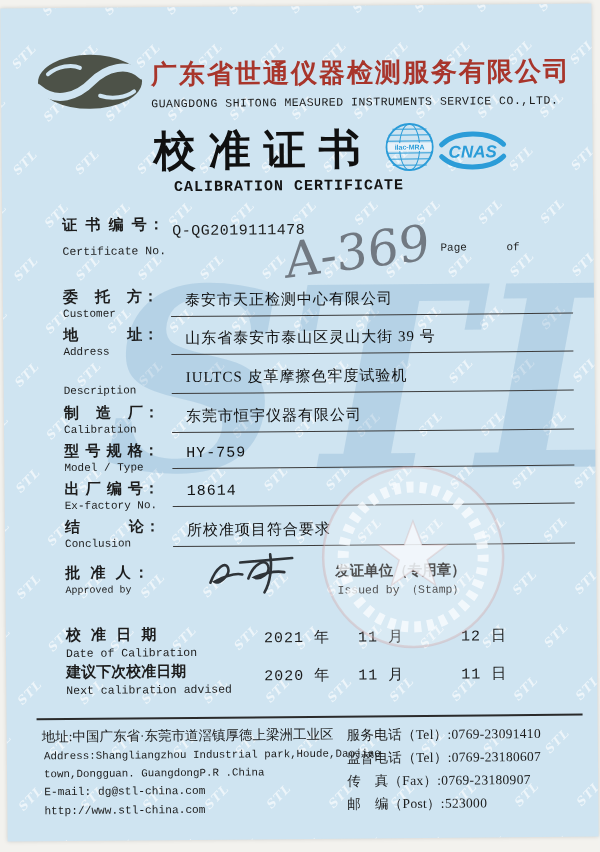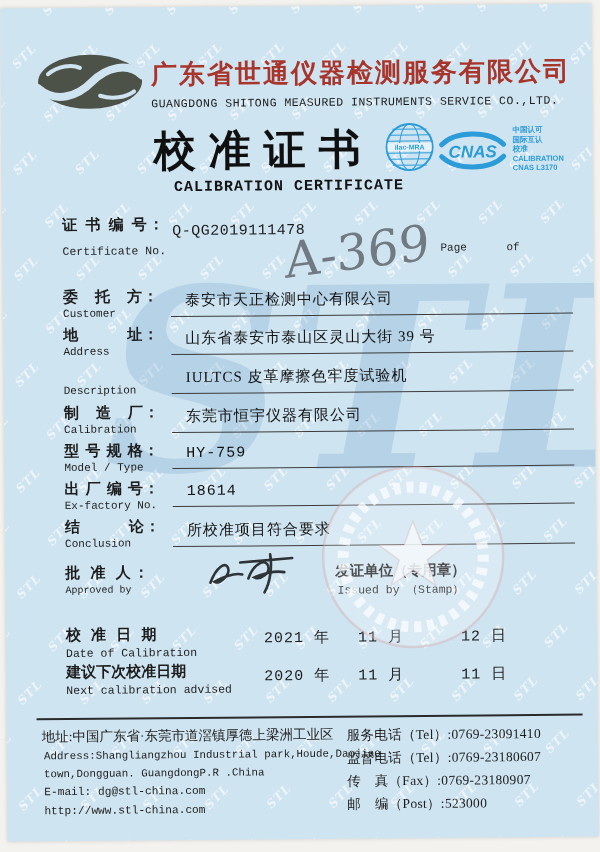--- a/index.html
+++ b/index.html
@@ -251,27 +251,20 @@
         <rect x="3" y="21" width="44" height="8" fill="#e8f2f9"></rect>
         <text x="25" y="27.5" text-anchor="middle" font-size="7" font-weight="bold" fill="#2b9cd8" font-family="Liberation Sans,sans-serif">ilac-MRA</text>
       </svg>
 
       <svg class="abs" style="left:436px;top:124px;" width="70" height="42" viewBox="0 0 70 42">
         <path d="M4,16 C18,2 52,2 66,16" stroke="#2b9cd8" stroke-width="5" fill="none" stroke-linecap="round"></path>
         <path d="M4,28 C18,42 52,42 66,28" stroke="#2b9cd8" stroke-width="5" fill="none" stroke-linecap="round"></path>
         <text x="35" y="29" text-anchor="middle" font-size="17" font-weight="bold" font-style="italic" fill="#2b9cd8" font-family="Liberation Sans,sans-serif">CNAS</text>
       </svg>
 
-      <div class="abs accr-lines">
-        <div>中国认可</div>
-        <div>国际互认</div>
-        <div>校准</div>
-        <div>CALIBRATION</div>
-        <div>CNAS L3170</div>
-      </div>
 
       <div class="abs title-en mono">CALIBRATION CERTIFICATE</div>
 
       <div class="abs cert-label cn-bold">证 书 编 号：</div>
       <div class="abs cert-value mono">Q-QG2019111478</div>
       <div class="abs cert-en mono">Certificate No.</div>
       <div class="abs page-en mono">Page      of</div>
       <div class="abs hand-note">A-369</div>
 
       <div class="frow" style="top:280px;">

